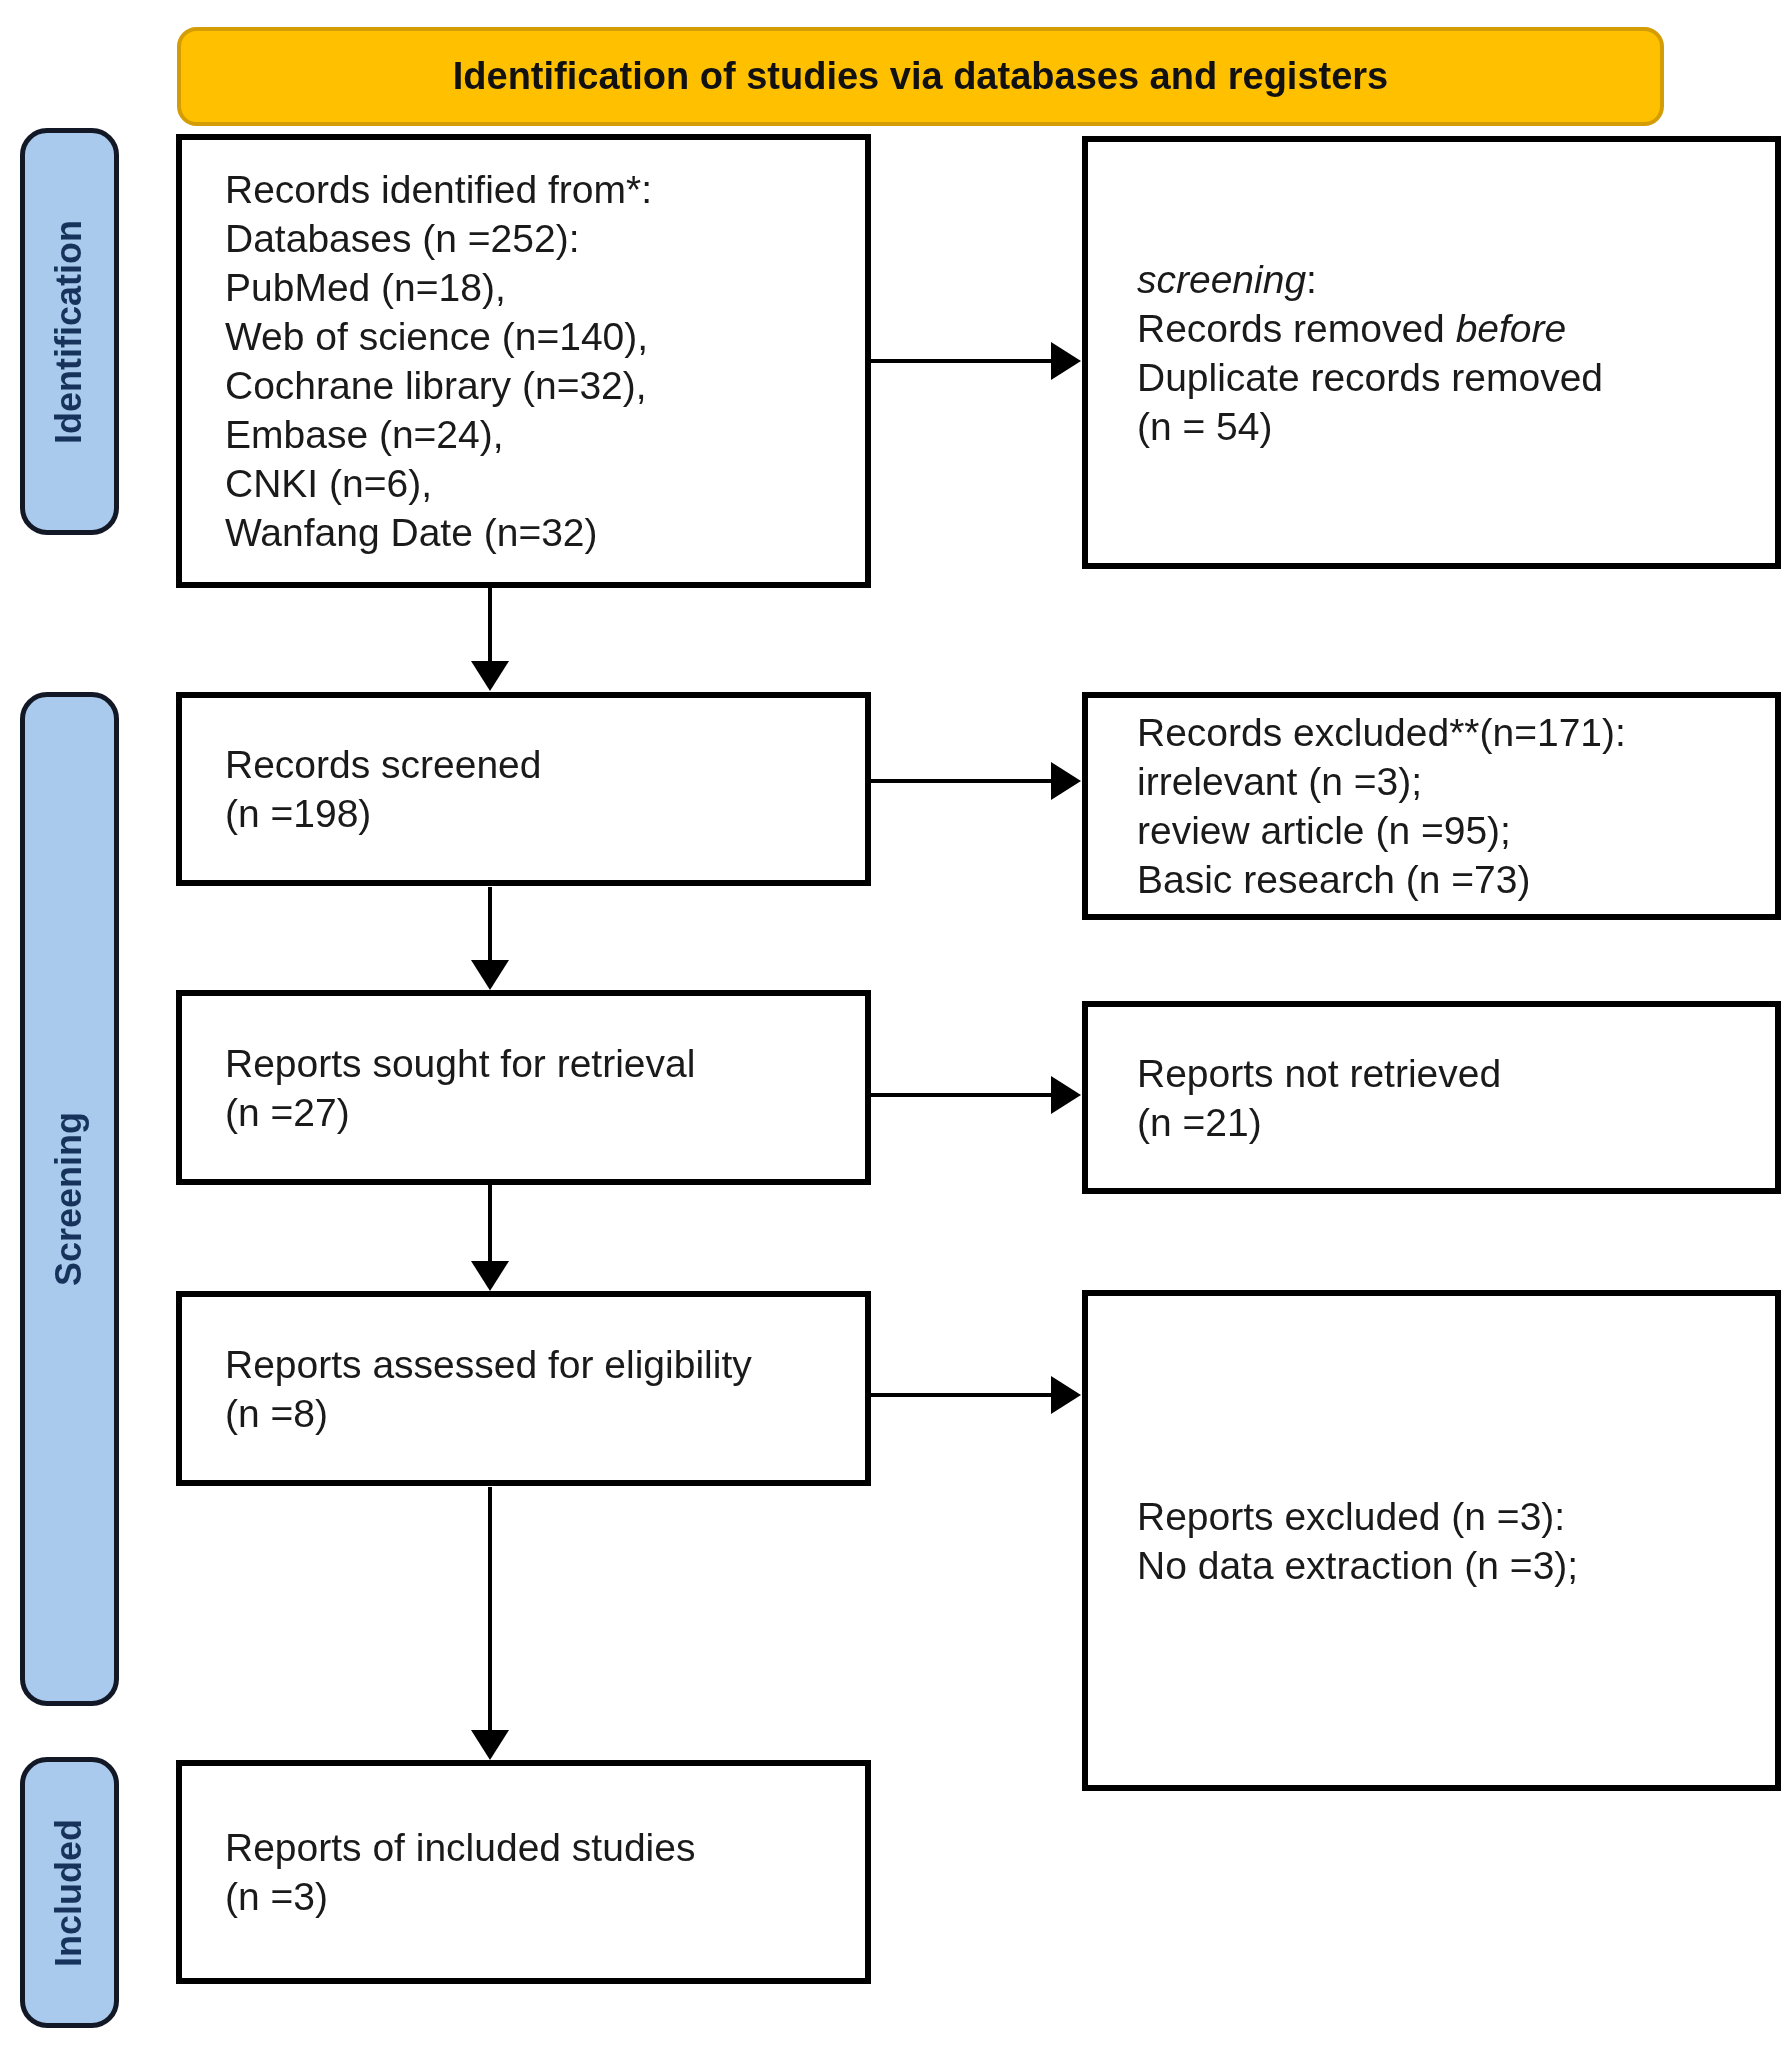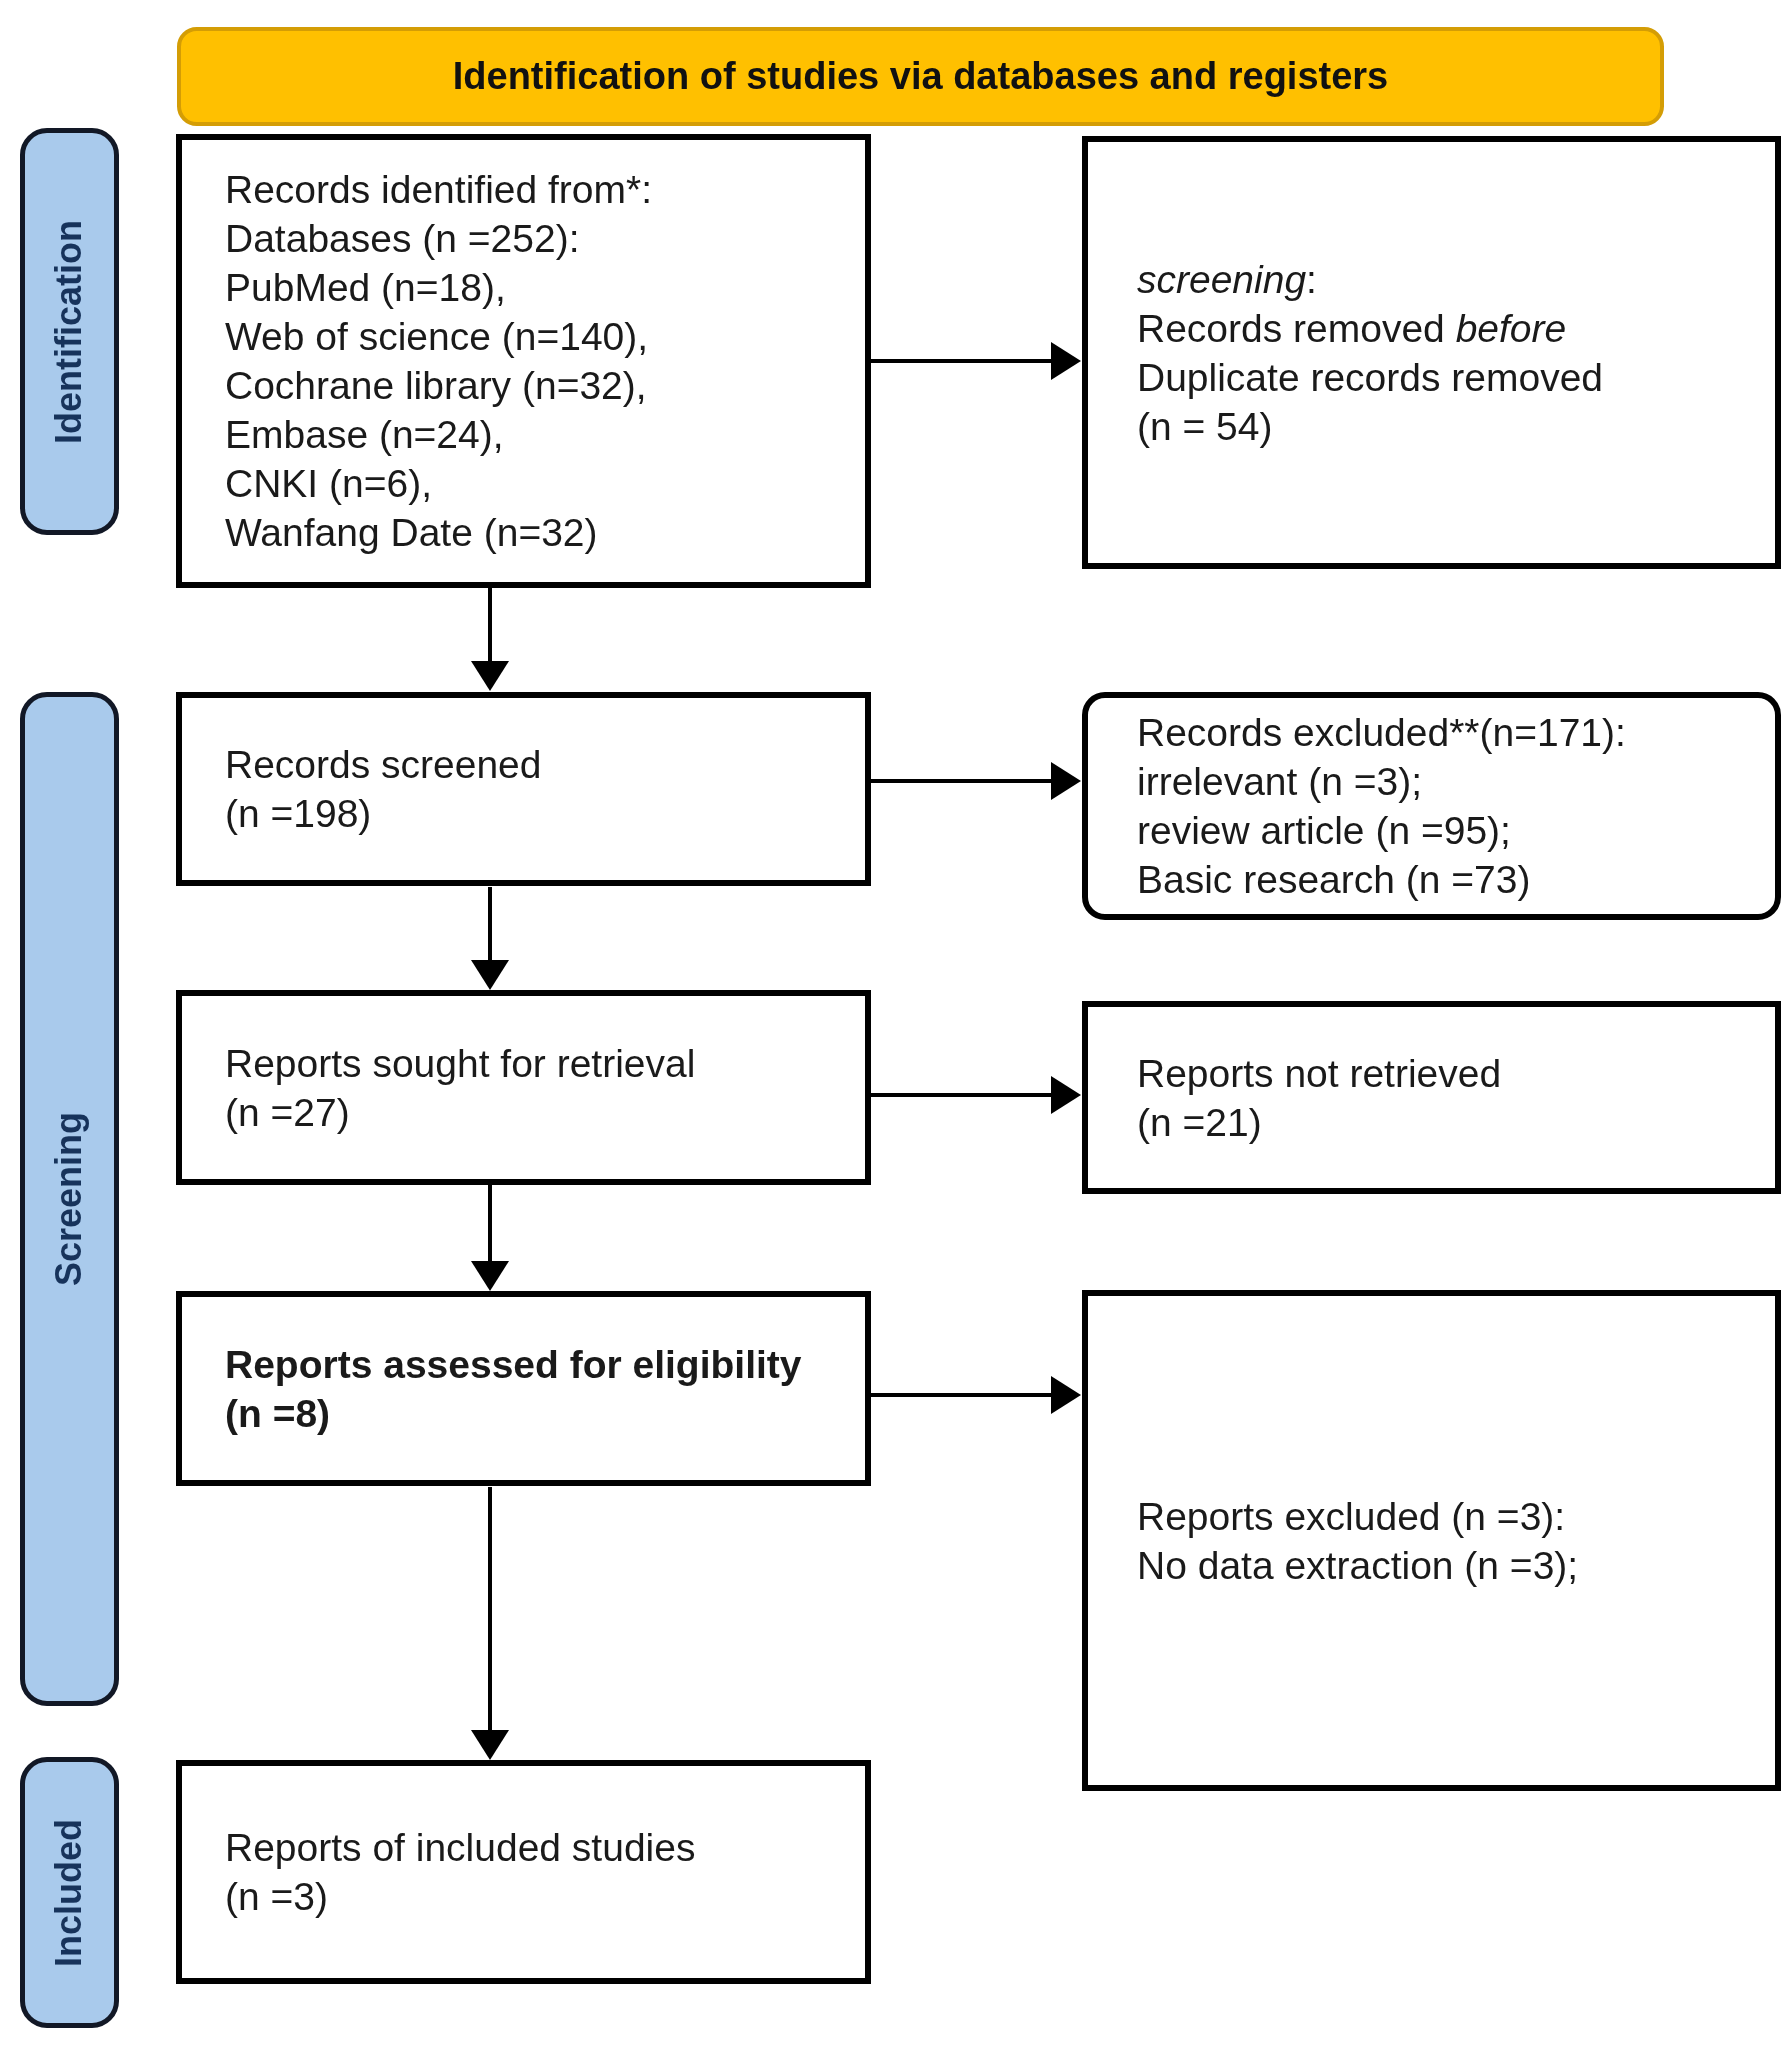--- a/index.html
+++ b/index.html
@@ -75,38 +75,38 @@
   <div class="box left-col" style="top:692px;height:194px;">
     <div class="pad">Records screened</div>
     <div class="pad">(n =198)</div>
   </div>
 
   <div class="box left-col" style="top:990px;height:195px;">
     <div class="pad">Reports sought for retrieval</div>
     <div class="pad">(n =27)</div>
   </div>
 
-  <div class="box left-col" style="top:1291px;height:195px;font-weight:bold;">
+  <div class="box left-col" style="top:1291px;height:195px;">
     <div class="pad">Reports assessed for eligibility</div>
     <div class="pad">(n =8)</div>
   </div>
 
   <div class="box left-col" style="top:1760px;height:224px;">
     <div class="pad">Reports of included studies</div>
     <div class="pad">(n =3)</div>
   </div>
 
   <div class="box right-col" style="top:136px;height:433px;">
     <div class="pad-r"><span class="italic">screening</span><span>:</span></div>
     <div class="pad-r"><span>Records removed </span><span class="italic">before</span></div>
     <div class="pad-r indent2">Duplicate records removed</div>
     <div class="pad-r indent2">(n = 54)</div>
   </div>
 
-  <div class="box right-col" style="top:692px;height:228px;border-radius:23px;">
+  <div class="box right-col" style="top:692px;height:228px;">
     <div class="pad-r">Records excluded**(n=171):</div>
     <div class="pad-r">irrelevant (n =3);</div>
     <div class="pad-r">review article (n =95);</div>
     <div class="pad-r">Basic research (n =73)</div>
   </div>
 
   <div class="box right-col" style="top:1001px;height:193px;">
     <div class="pad-r">Reports not retrieved</div>
     <div class="pad-r">(n =21)</div>
   </div>

